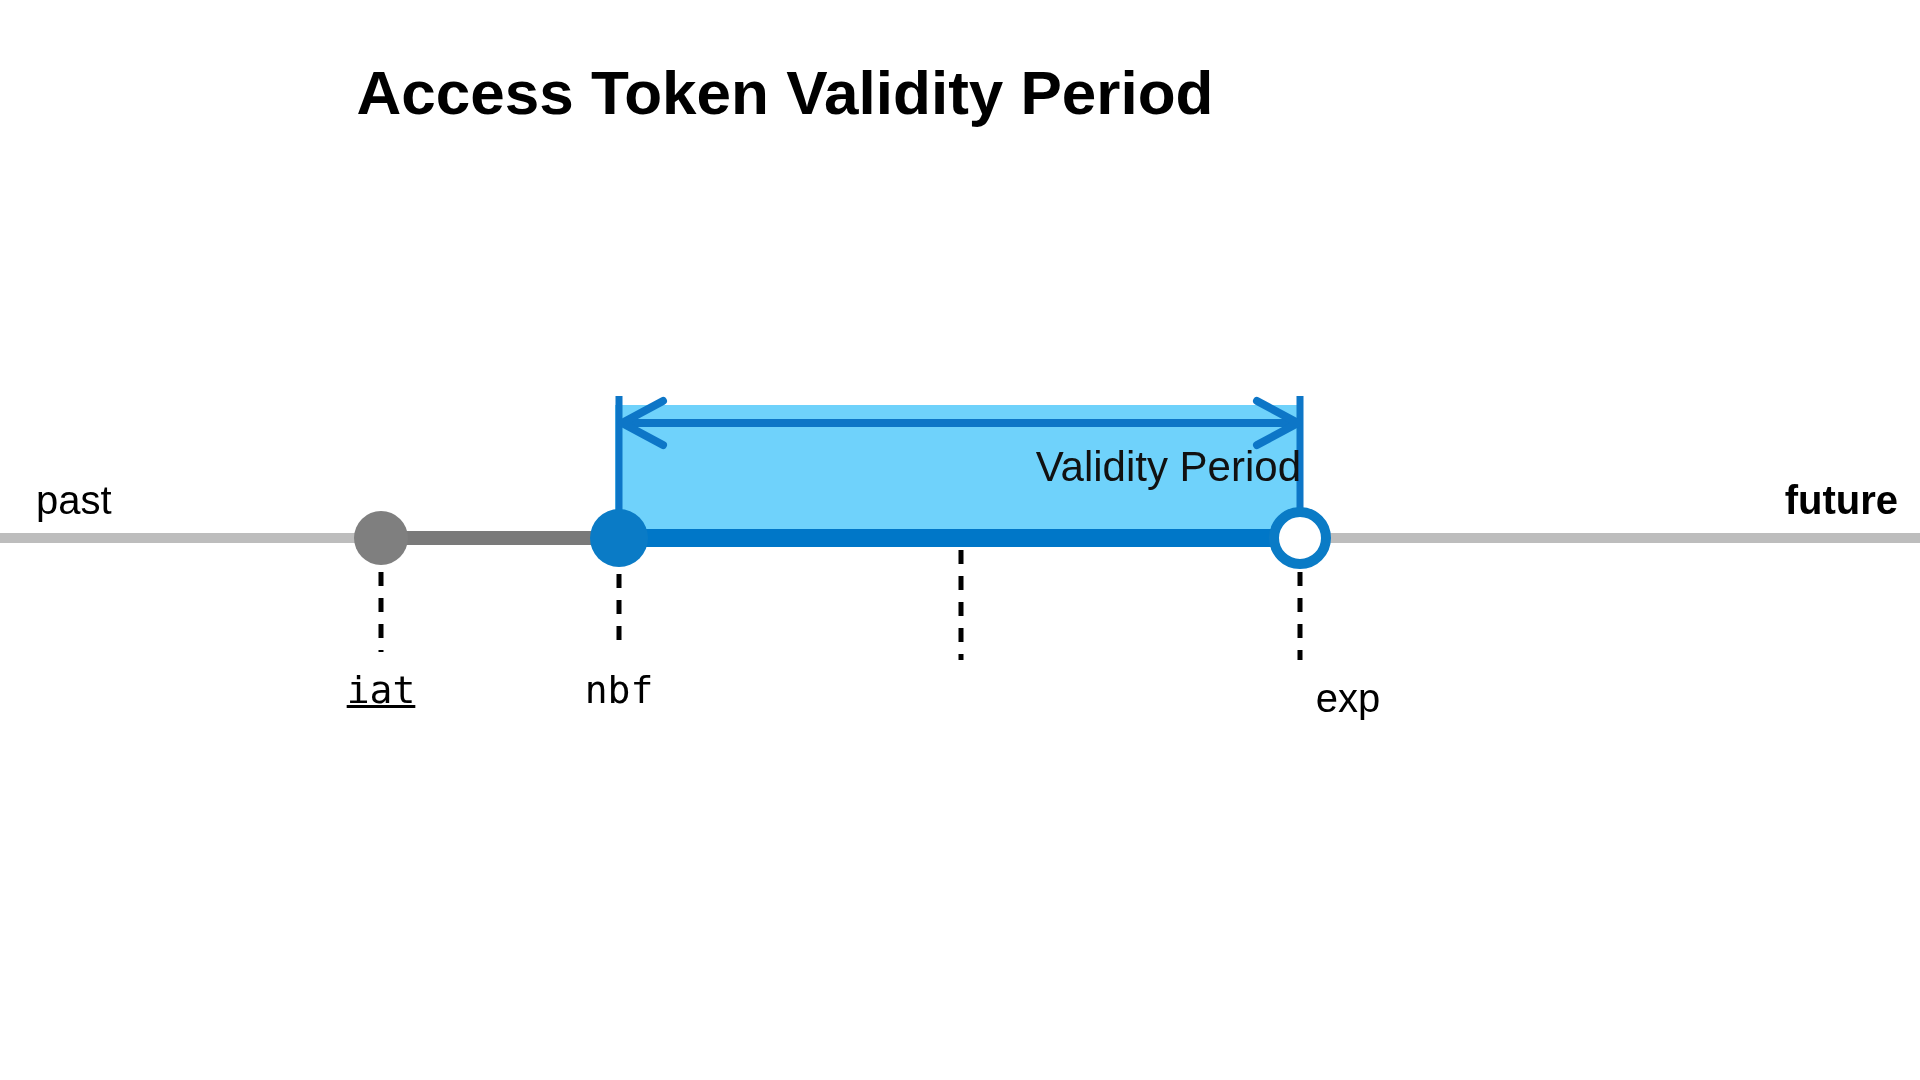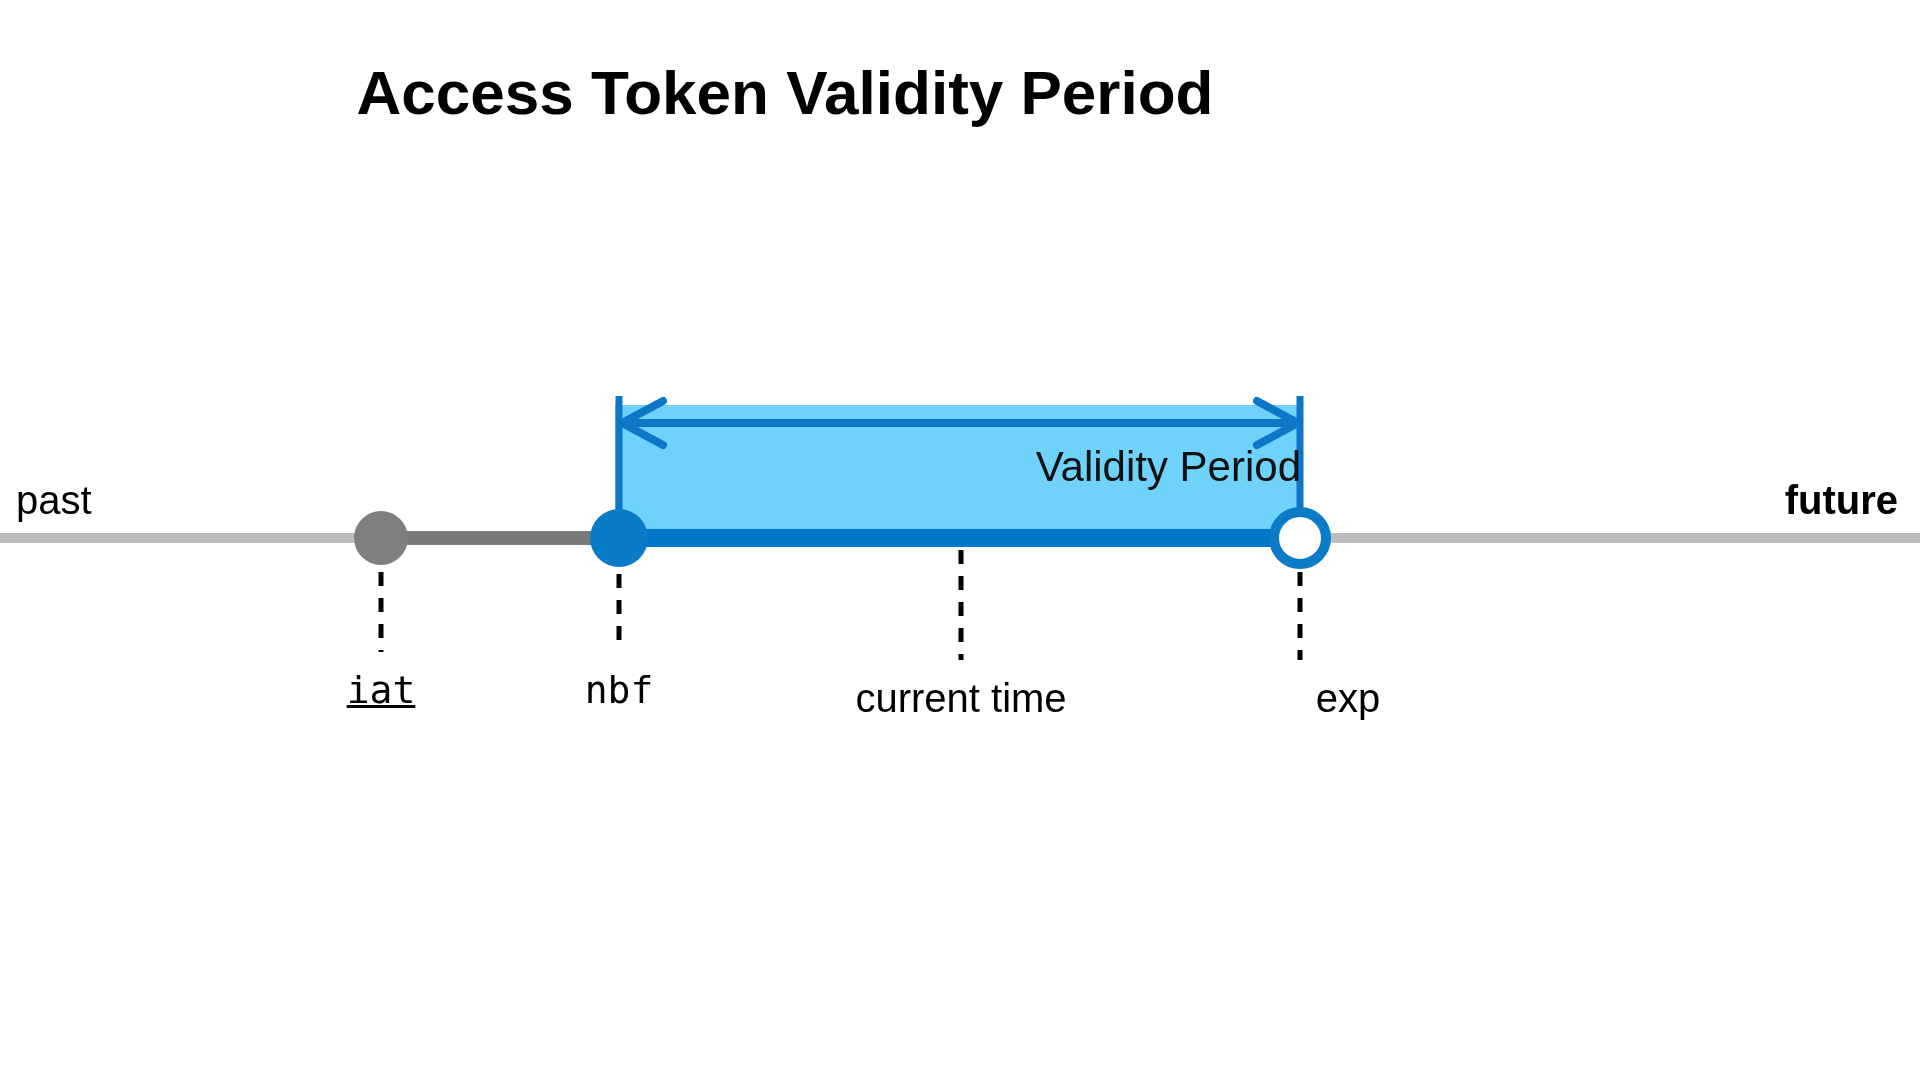--- a/index.html
+++ b/index.html
@@ -37,20 +37,21 @@
     position: absolute;
     left: 0;
     top: 0;
   }
   .axis-label {
     position: absolute;
     font-family: "Liberation Sans", sans-serif;
     font-size: 40px;
     color: #000000;
     white-space: nowrap;
+    margin-left: 20px;
   }
   #label-past {
     left: 16px;
     top: 478px;
   }
   #label-future {
     right: 22px;
     top: 478px;
     text-align: right;
     font-weight: bold;
@@ -128,17 +129,16 @@
   <div id="validity-period-label">Validity Period</div>
 
   <div class="axis-label" id="label-past">past</div>
 
   <div class="axis-label" id="label-future">future</div>
 
   <div class="marker-label mono" id="label-iat">iat</div>
 
   <div class="marker-label mono" id="label-nbf">nbf</div>
 
-  <div class="marker-label sans" id="label-cur">current time</div>
 
   <div class="marker-label sans" id="label-exp">exp</div>
 
 </div>
 
 </body></html>

